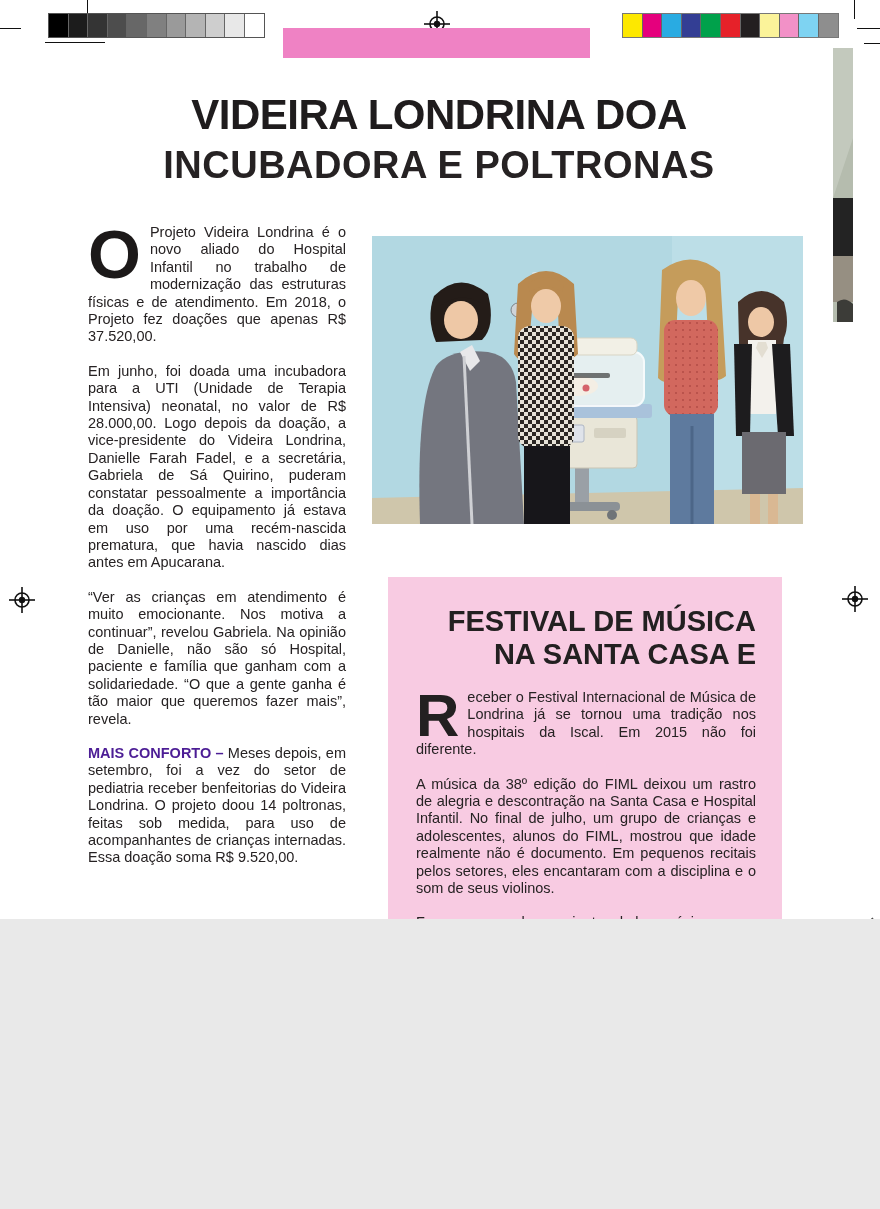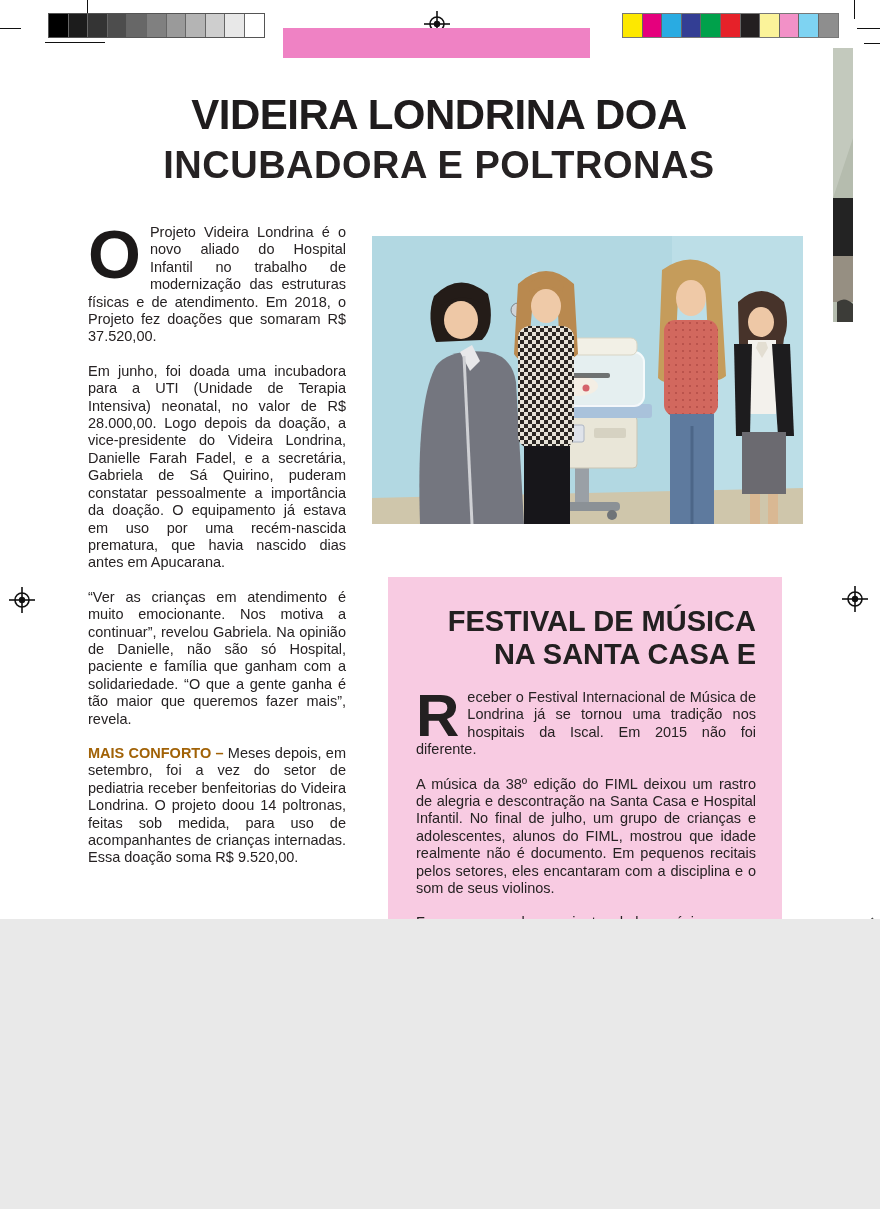--- a/index.html
+++ b/index.html
@@ -20,21 +20,21 @@
 
   .title-wrap{position:absolute;left:88px;top:92px;width:702px;text-align:center;}
   .title-1{font-size:42px;font-weight:700;letter-spacing:-0.5px;line-height:1.1;color:#1f1c1d;}
   .title-2{font-size:38px;font-weight:700;letter-spacing:0.5px;line-height:1.15;color:#262223;margin-top:6px;}
 
   
   .leftcol{position:absolute;left:88px;top:224px;width:258px;font-size:14.5px;line-height:17.4px;
            text-align:justify;color:#262223;}
   .leftcol p{margin:0 0 17px 0;}
   .dropcap{float:left;font-weight:700;color:#1c1919;font-size:68px;line-height:0.78;padding:4px 9px 0 0;}
-  .lead-label{color:#a16207;font-weight:700;}
+  .lead-label{color:#4c1d95;font-weight:700;}
 
   
   .photo{position:absolute;left:372px;top:236px;width:431px;height:288px;z-index:1;}
   .caption{position:absolute;left:372px;top:530px;width:431px;font-size:13.5px;color:#333;}
 
   
   .festival{position:absolute;left:388px;top:577px;width:394px;height:601px;background:#f8cbe2;z-index:2;
             box-sizing:border-box;padding:28px 26px 0 28px;}
   .festival-title{font-size:29px;font-weight:700;line-height:33px;text-align:right;color:#232021;margin-bottom:18px;}
   .festival p{margin:0 0 17px 0;font-size:14.5px;line-height:17.4px;color:#262223;}
@@ -138,21 +138,21 @@
     <rect y="208" width="20" height="46" fill="#968f82"></rect>
     <path d="M4 254 q8 -6 16 2 v18 h-16z" fill="#3c3c38"></path>
   </svg>
 
   <div class="title-wrap">
     <div class="title-1">VIDEIRA LONDRINA DOA</div>
     <div class="title-2">INCUBADORA E POLTRONAS</div>
   </div>
 
   <div class="leftcol">
-    <p><span class="dropcap">O</span><span>Projeto Videira Londrina é o novo aliado do Hospital Infantil no trabalho de modernização das estruturas físicas e de atendimento. Em 2018, o Projeto fez doações que somaram R$ 37.520,00.</span></p>
+    <p><span class="dropcap">O</span><span>Projeto Videira Londrina é o novo aliado do Hospital Infantil no trabalho de modernização das estruturas físicas e de atendimento. Em 2018, o Projeto fez doações que apenas R$ 37.520,00.</span></p>
     <p>Em junho, foi doada uma incubadora para a UTI (Unidade de Terapia Intensiva) neonatal, no valor de R$ 28.000,00. Logo depois da doação, a vice-presidente do Videira Londrina, Danielle Farah Fadel, e a secretária, Gabriela de Sá Quirino, puderam constatar pessoalmente a importância da doação. O equipamento já estava em uso por uma recém-nascida prematura, que havia nascido dias antes em Apucarana.</p>
     <p>“Ver as crianças em atendimento é muito emocionante. Nos motiva a continuar”, revelou Gabriela.  Na opinião de Danielle, não são só Hospital, paciente e família que ganham com a solidariedade.  “O que a gente ganha é tão maior que queremos fazer mais”, revela.</p>
     <p><span class="lead-label">MAIS CONFORTO – </span><span>Meses depois, em setembro, foi a vez do setor de pediatria receber benfeitorias do Videira Londrina. O projeto doou 14 poltronas, feitas sob medida, para uso de acompanhantes de crianças internadas. Essa doação soma R$ 9.520,00.</span></p>
   </div>
 
   <svg class="photo" viewBox="0 0 431 288" role="img" aria-label="Quatro mulheres ao redor de uma incubadora com um bebê na UTI neonatal">
     <defs>
       <pattern id="hound" width="8" height="8" patternUnits="userSpaceOnUse">
         <rect width="8" height="8" fill="#2b2724"></rect>
         <rect width="4" height="4" fill="#e6e2d8"></rect>

